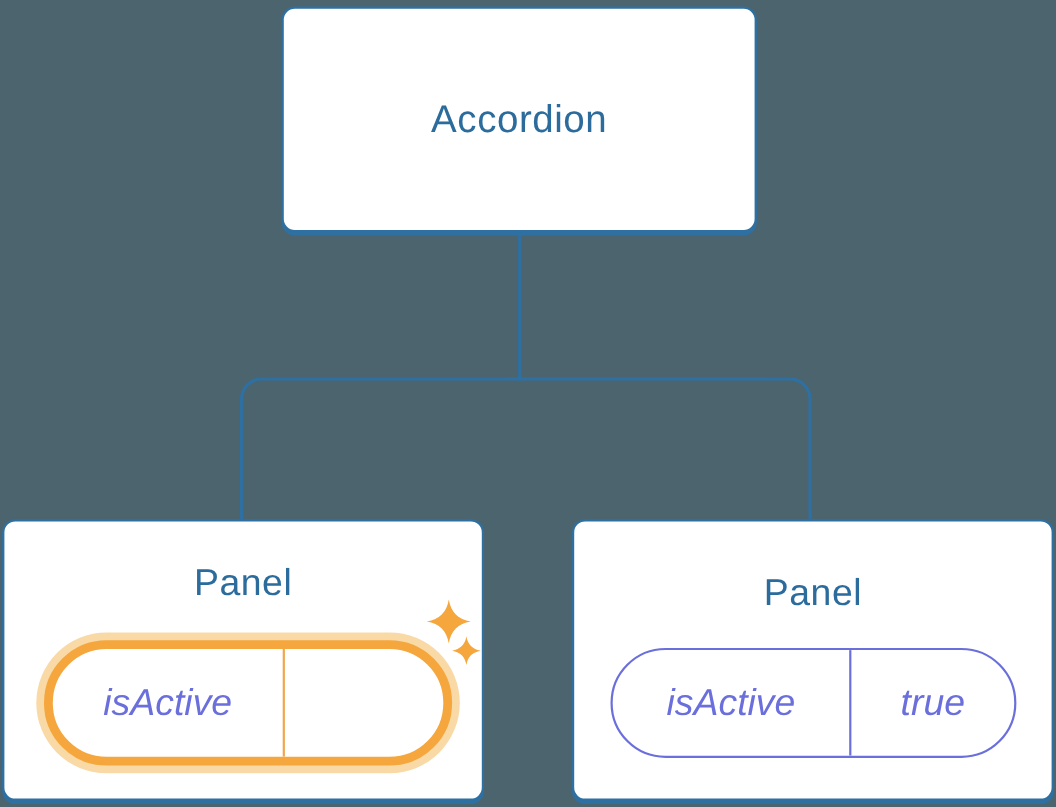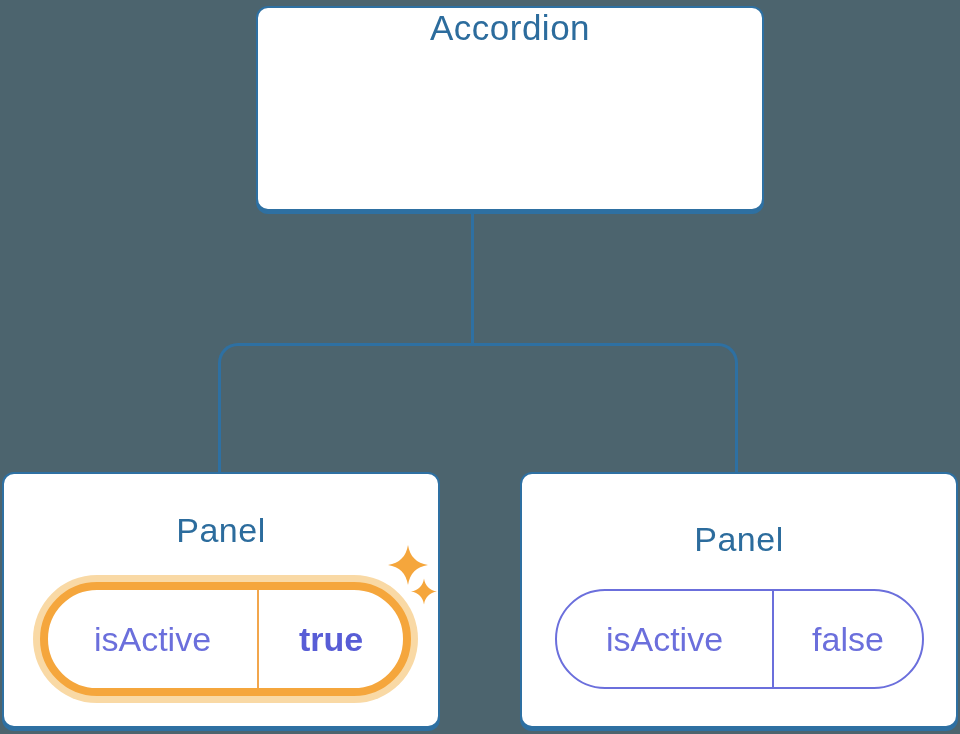--- a/index.html
+++ b/index.html
@@ -27,22 +27,22 @@
   }
   
   .node{
     position:absolute;
     background:var(--card-bg);
     border:2px solid var(--line-blue);
     box-shadow:0 3px 0 0 var(--line-blue);
     border-radius:12px;
   }
   .node-root{
-    left:256px;top:6px;width:508px;height:205px;
-    display:flex;justify-content:center;
+    left:256px;top:6px;width:432px;height:205px;
+    display:flex;align-items:center;justify-content:center;
   }
   .node-root .node-label{
     color:var(--text-blue);
     font-size:35px;
     font-weight:500;
     letter-spacing:.5px;
   }
   
   .edge-vertical{
     position:absolute;
@@ -85,20 +85,21 @@
     align-items:stretch;
     background:var(--card-bg);
     border-radius:999px;
     overflow:hidden;
     font-size:34px;
     color:var(--purple);
   }
   .pill-cell{
     display:flex;align-items:center;justify-content:center;
     white-space:nowrap;
+    font-style:italic;
   }
   
   .pill-active{
     left:36px;top:108px;width:371px;height:114px;
     border:8px solid var(--orange);
     box-shadow:0 0 0 7px var(--orange-glow);
   }
   .pill-active .pill-key{width:209px;}
   .pill-active .pill-divider{width:2px;background:var(--orange-divider);}
   .pill-active .pill-value{flex:1;font-weight:bold;color:var(--purple-bold);}
@@ -127,38 +128,37 @@
 
   <div class="edge-vertical"></div>
   <div class="edge-branch"></div>
 
   <div class="panel panel-left">
     <div class="panel-title">Panel</div>
 
     <div class="pill pill-active">
       <div class="pill-cell pill-key">isActive</div>
       <div class="pill-divider"></div>
-      <div class="pill-cell pill-value">true</div>
     </div>
 
     <div class="sparkle sparkle-large">
       <svg viewBox="0 0 24 24" aria-hidden="true">
         <path fill="currentColor" d="M12 0 C13.1 6.9 17.1 10.9 24 12 C17.1 13.1 13.1 17.1 12 24 C10.9 17.1 6.9 13.1 0 12 C6.9 10.9 10.9 6.9 12 0 Z"></path>
       </svg>
     </div>
     <div class="sparkle sparkle-small">
       <svg viewBox="0 0 24 24" aria-hidden="true">
         <path fill="currentColor" d="M12 0 C13.1 6.9 17.1 10.9 24 12 C17.1 13.1 13.1 17.1 12 24 C10.9 17.1 6.9 13.1 0 12 C6.9 10.9 10.9 6.9 12 0 Z"></path>
       </svg>
     </div>
   </div>
 
   <div class="panel panel-right">
     <div class="panel-title">Panel</div>
 
     <div class="pill pill-inactive">
       <div class="pill-cell pill-key">isActive</div>
       <div class="pill-divider"></div>
-      <div class="pill-cell pill-value">false</div>
+      <div class="pill-cell pill-value">true</div>
     </div>
   </div>
 
 </div>
 
 </body></html>

